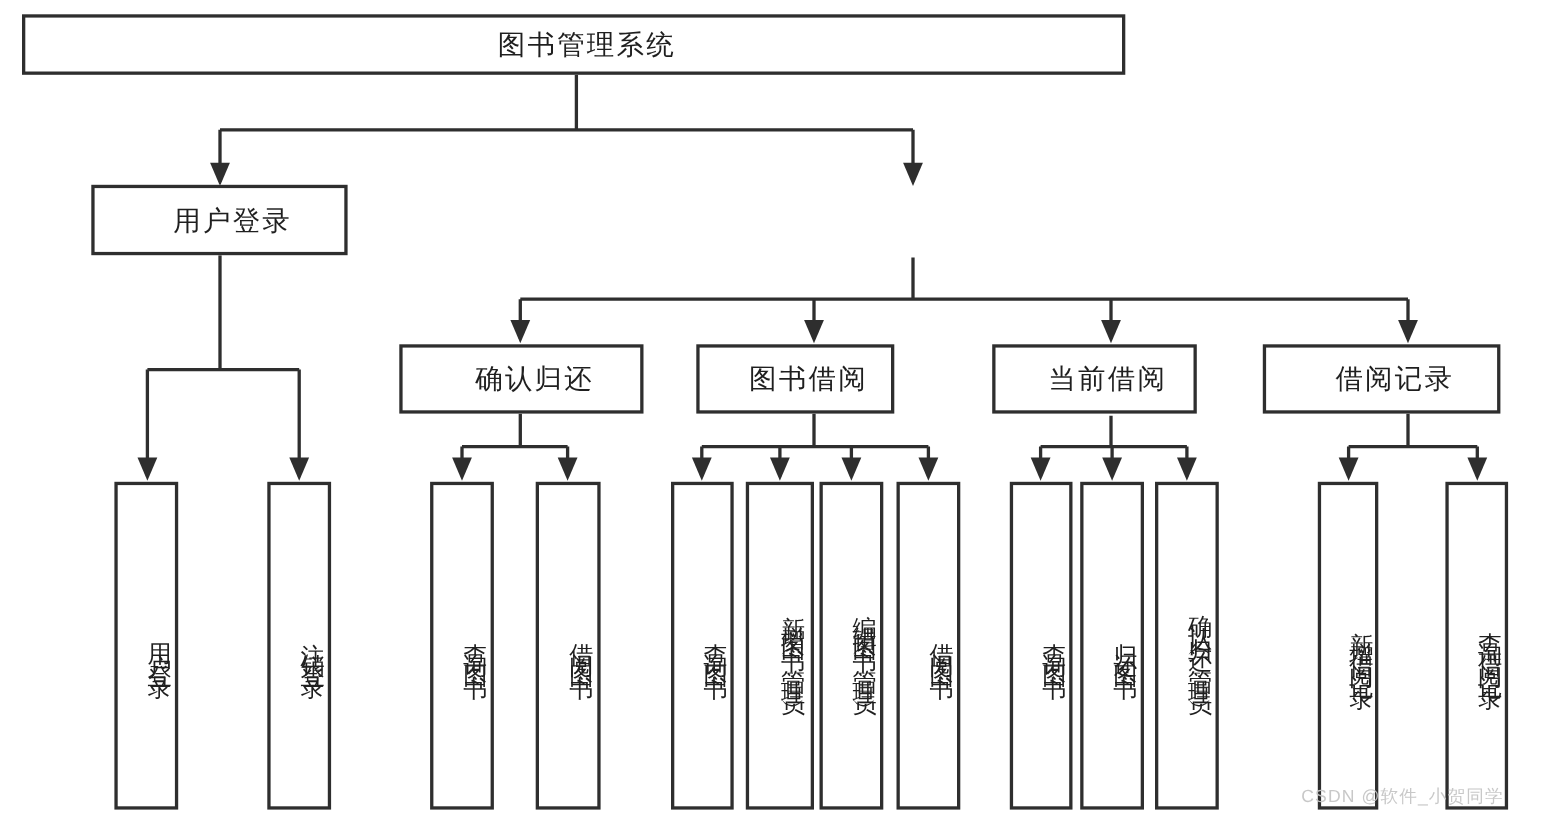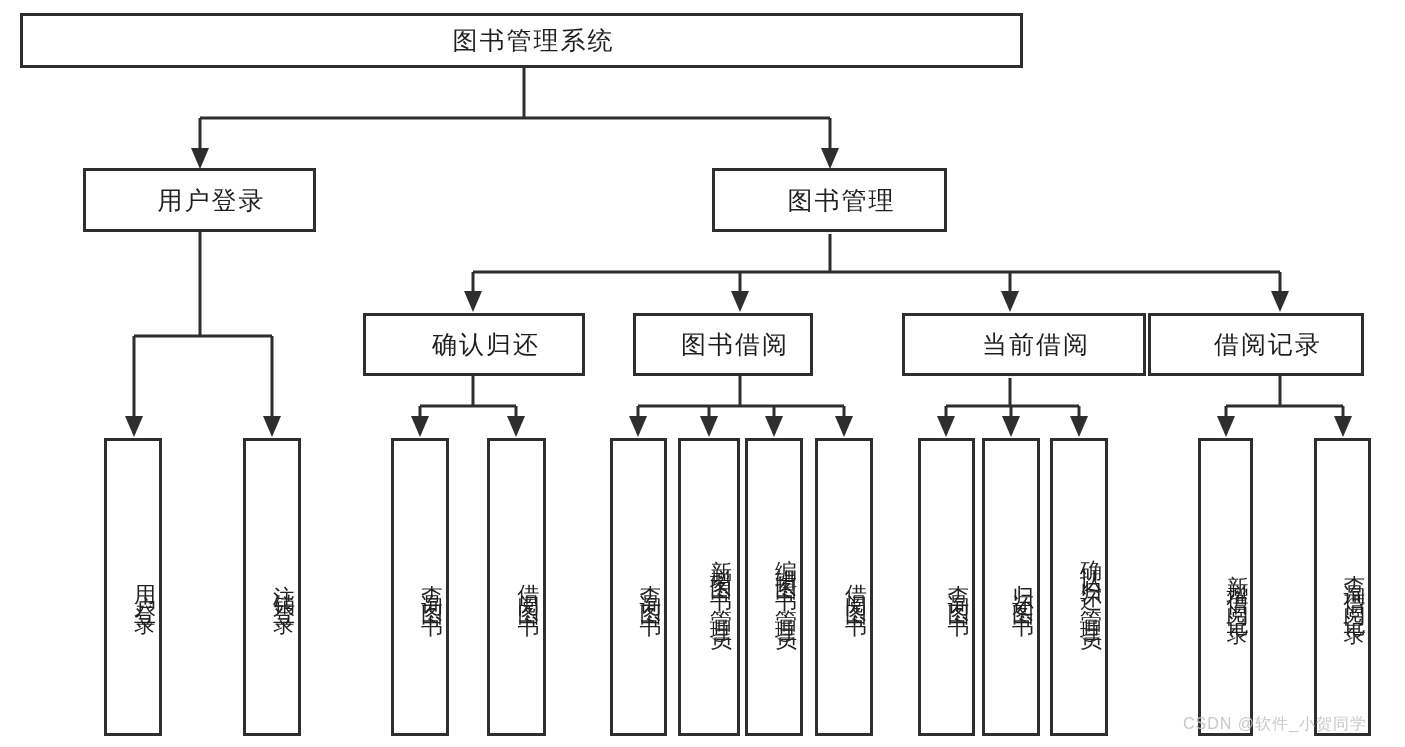--- a/index.html
+++ b/index.html
@@ -81,31 +81,28 @@
     </g>
   </svg>
 
   <div class="node" style="left:20px;top:13px;width:1003px;height:55px">
     <span class="lbl">图书管理系统</span>
   </div>
 
   <div class="node" style="left:83px;top:168px;width:233px;height:64px">
     <span class="lbl">用户登录</span>
   </div>
-  <div class="node" style="left:712px;top:168px;width:235px;height:64px">
-    <span class="lbl">图书管理</span>
-  </div>
 
   <div class="node" style="left:363px;top:313px;width:222px;height:63px">
     <span class="lbl">确认归还</span>
   </div>
   <div class="node" style="left:633px;top:313px;width:180px;height:63px">
     <span class="lbl">图书借阅</span>
   </div>
-  <div class="node" style="left:902px;top:313px;width:244px;height:63px">
+  <div class="node" style="left:902px;top:313px;width:186px;height:63px">
     <span class="lbl">当前借阅</span>
   </div>
   <div class="node" style="left:1148px;top:313px;width:216px;height:63px">
     <span class="lbl">借阅记录</span>
   </div>
 
   <div class="node leaf" style="left:104px;top:438px;width:58px;height:298px">
     <span class="lbl">用户登录</span>
   </div>
   <div class="node leaf" style="left:243px;top:438px;width:58px;height:298px">

